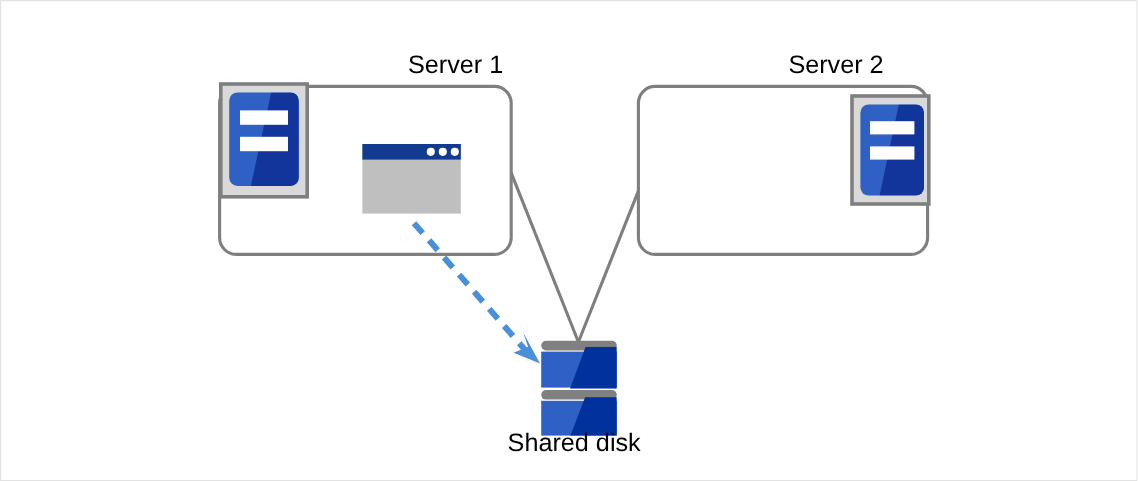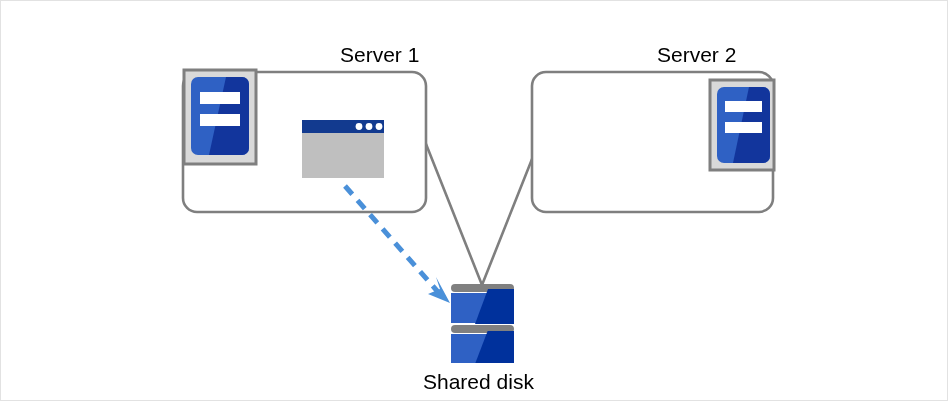--- a/index.html
+++ b/index.html
@@ -29,21 +29,21 @@
   .label {
     position: absolute;
     color: #000000;
     font-size: 21px;
     line-height: 1;
     white-space: pre;
   }
   #server1-title { left: 304px; top: 43px; margin-left: 35px; }
   #server2-title { left: 608px; top: 43px; margin-left: 48px; }
   #app-a-label   { left: 283px; top: 93px; }
-  #shared-disk-label { left: 422px; top: 370px; }
+  #shared-disk-label { left: 422px; top: 358px; }
 </style>
 </head>
 <body>
 
 <div id="canvas">
 
   <svg class="svg-layer" viewBox="0 0 948 401">
     <defs>
       <clipPath id="clip-srv-icon-1">
         <rect x="190" y="76" width="58" height="78" rx="7" ry="7"></rect>

